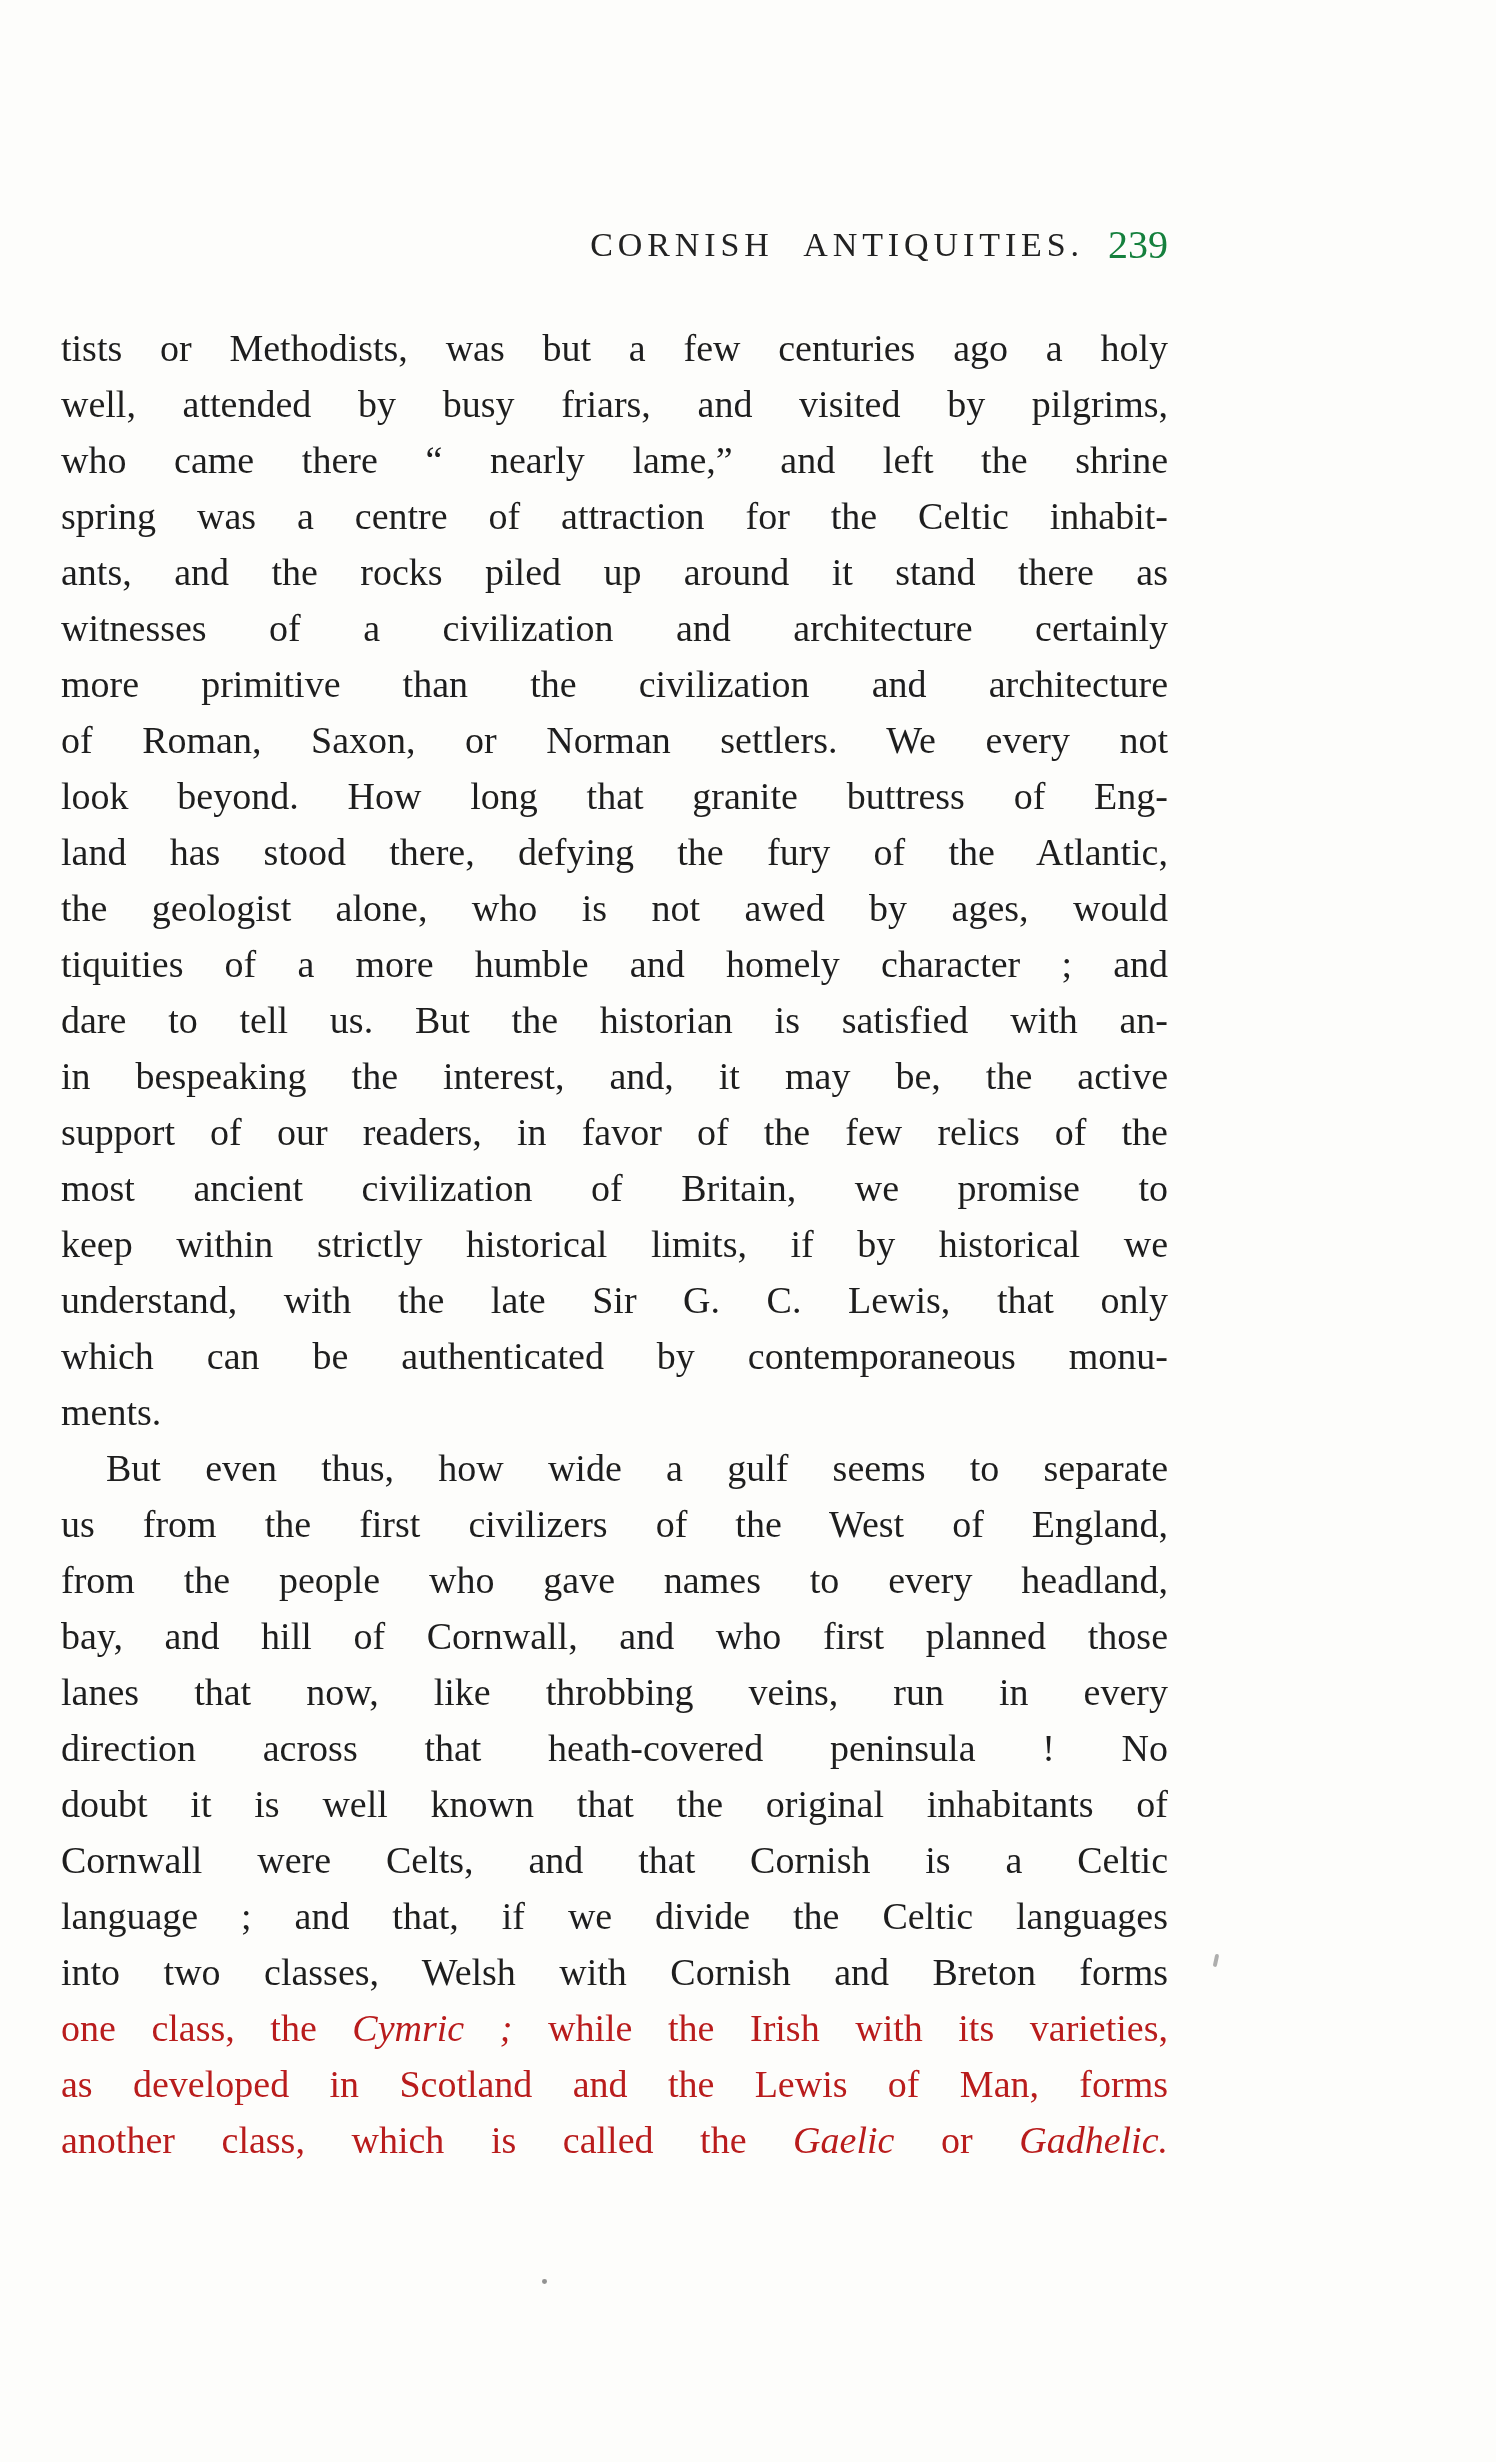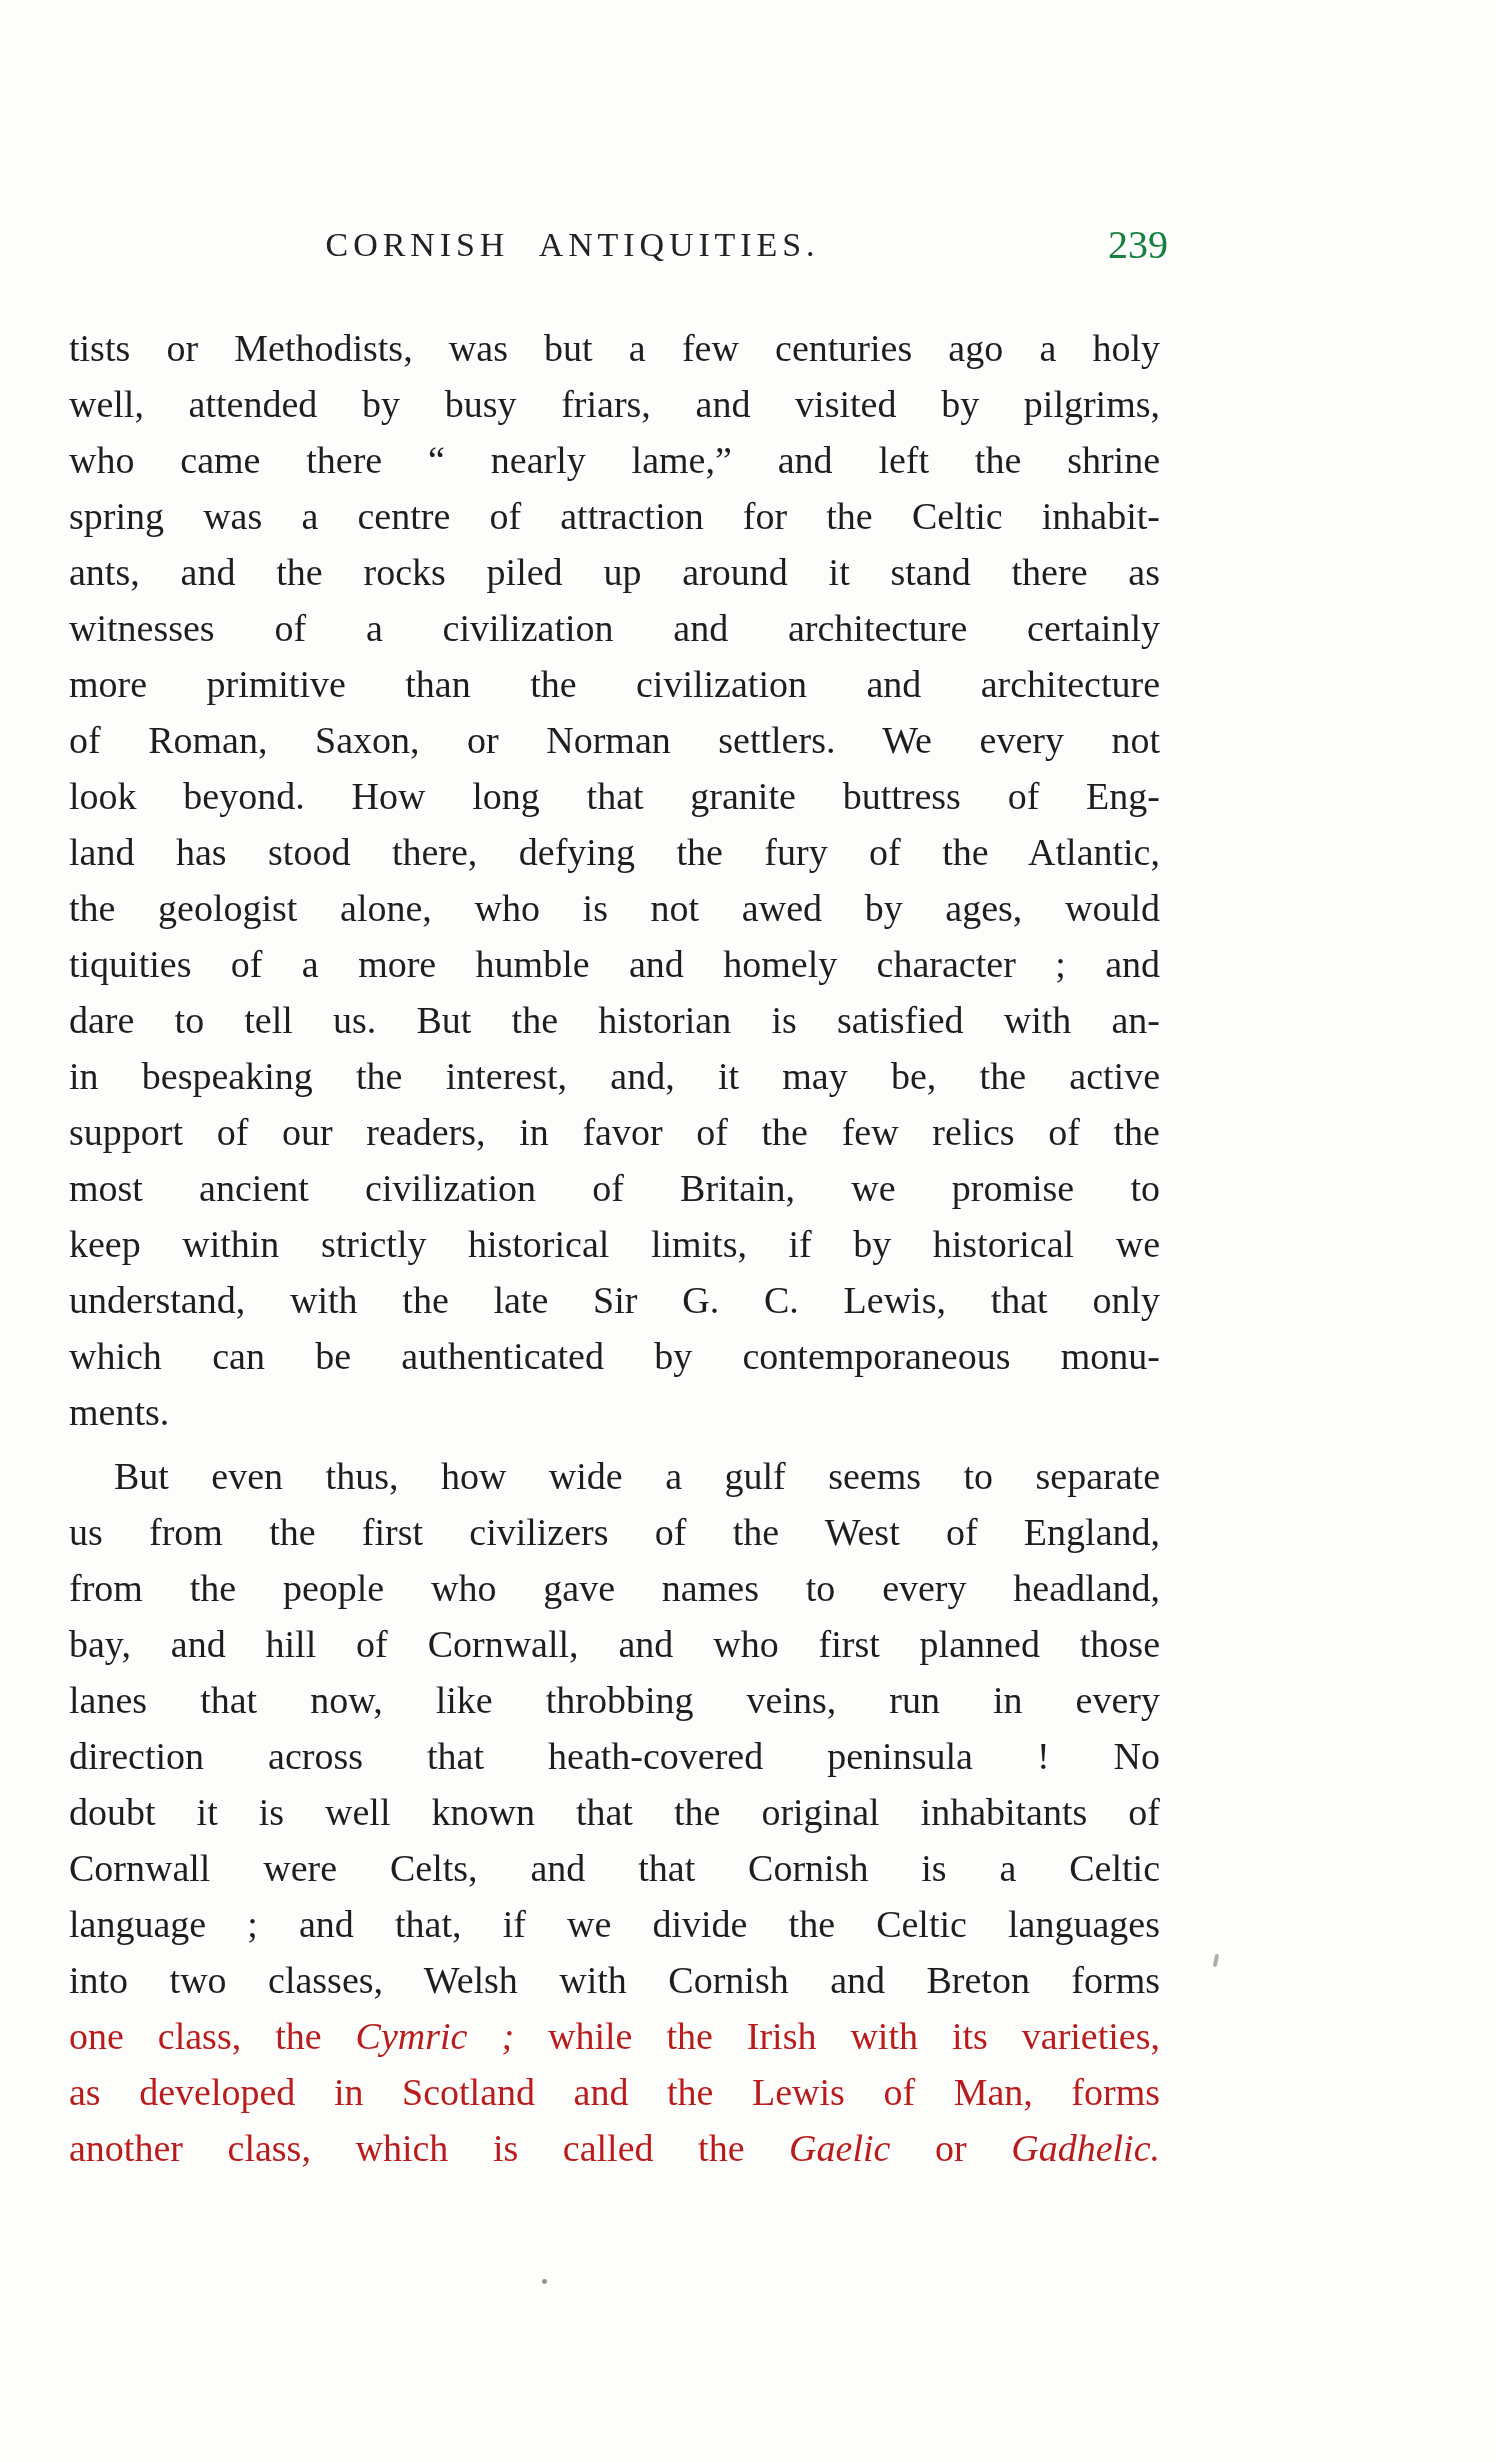--- a/index.html
+++ b/index.html
@@ -24,40 +24,40 @@
   }
   .header {
     position: relative;
     height: 43px;
     margin-bottom: 54px;
   }
   .running-title {
     position: absolute;
     left: 0;
     right: 84px;
-    text-align: center;
+    text-align: right;
     font-size: 34px;
     letter-spacing: 4.9px;
     word-spacing: 18px;
     line-height: 43px;
     color: #222;
   }
   .page-number {
     position: absolute;
     right: 0;
     top: 0;
     font-size: 40px;
     line-height: 43px;
     color: #15803d;
   }
   .text-block {
     width: 100%;
   }
   .paragraph {
-    margin: 8px;
+    margin: 0;
   }
   .line {
     font-size: 38px;
     line-height: 56px;
     text-align: justify;
     text-align-last: justify;
     color: #1e1e1e;
   }
   .line.unjustified {
     text-align-last: left;

